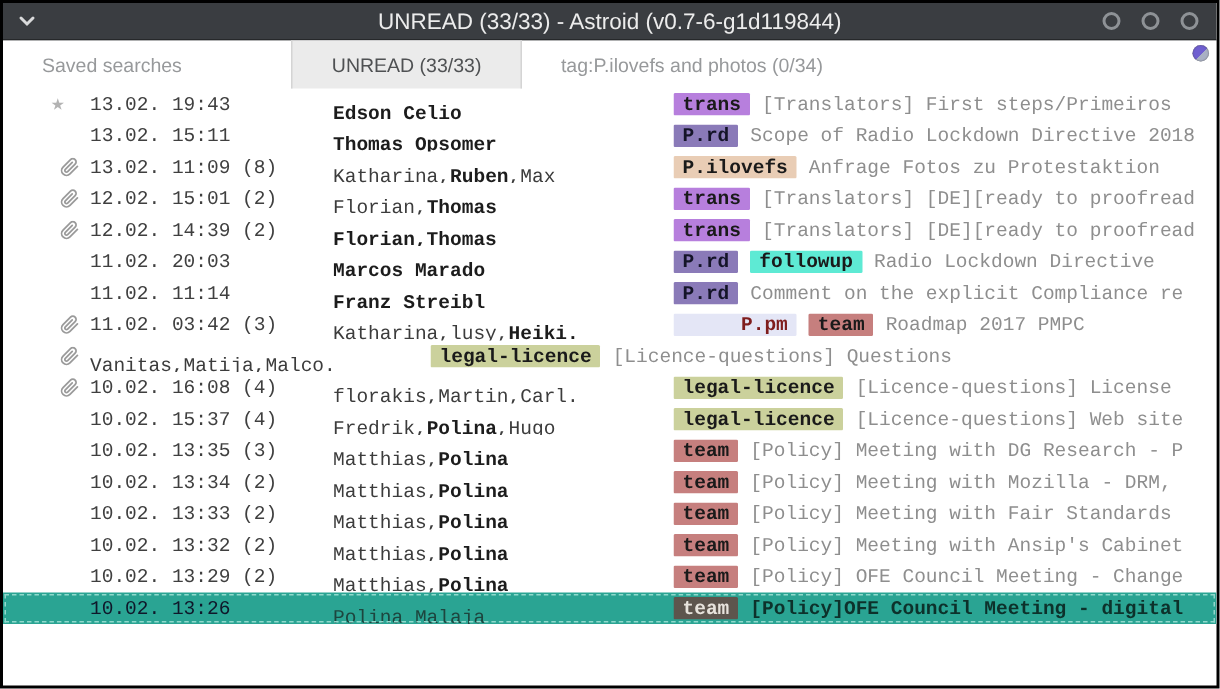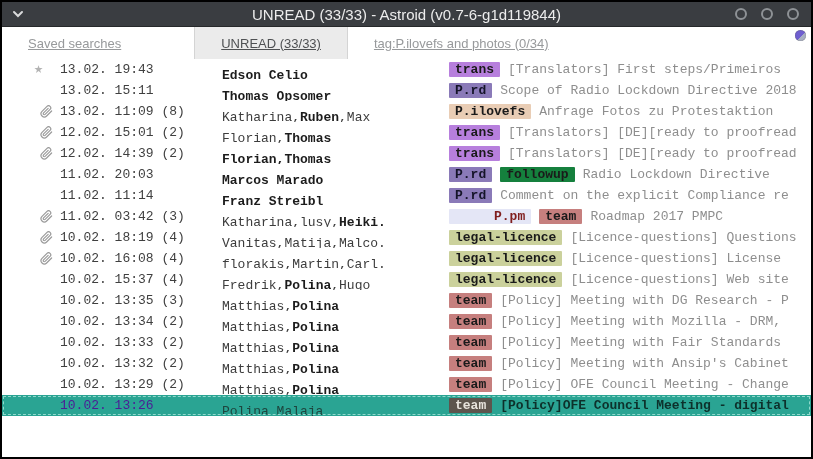--- a/index.html
+++ b/index.html
@@ -16,37 +16,37 @@
   }
   .chevron{margin-left:10px;display:flex;align-items:center;}
   .win-title{position:absolute;left:0;right:0;text-align:center;pointer-events:none;}
   .win-buttons{margin-left:auto;display:flex;gap:14px;margin-right:12px;}
   .win-btn{width:12px;height:12px;border-radius:50%;border:2px solid #8e9296;background:transparent;box-sizing:border-box;}
   
   .tabbar{
     height:32px;background:#fff;display:flex;align-items:stretch;position:relative;
     font-family:"Liberation Sans",sans-serif;font-size:13px;color:#97999b;
   }
-  .tab{display:flex;align-items:center;padding:16px 26px;cursor:default;white-space:nowrap;text-decoration:underline;}
+  .tab{display:flex;align-items:center;padding:16px 26px;cursor:default;white-space:nowrap;}
   .tab.active{background:#ebebeb;color:#4f5153;border-left:1px solid #d4d4d4;border-right:1px solid #d4d4d4;margin-left:47px;}
   .globe{position:absolute;right:5px;top:3px;width:11px;height:11px;border-radius:50%;
     background:linear-gradient(135deg,#6f5fd0 0 55%,#a9b0c4 55% 100%);box-shadow:inset 0 0 1px #444;}
   
   .list{background:#fff;}
   .row{height:21px;display:flex;align-items:center;font-size:13px;white-space:nowrap;overflow:hidden;}
   .c-flag{width:58px;box-sizing:border-box;display:flex;justify-content:flex-end;align-items:center;padding-right:7px;flex:none;}
   .star{color:#b3b3b3;font-size:15px;line-height:1;margin-right:10px;}
   .c-date{width:162px;flex:none;color:#3f3f3f;overflow:hidden;}
   .c-authors{width:227px;flex:none;color:#3c3c3c;overflow:hidden;margin-top:12px;}
   .c-authors b{color:#1c1c1c;}
   .c-main{flex:1;display:flex;align-items:center;overflow:hidden;}
   .pill{font-weight:bold;padding:0 6px;margin-right:8px;border-radius:1px;flex:none;}
   .subject{color:#8e8e8e;overflow:hidden;}
   .row.selected{background:#2aa493;outline:1px dashed #90d9cc;outline-offset:-2px;}
-  .row.selected .c-date{color:#4c1d95;}
+  .row.selected .c-date{color:#0f172a;}
   .row.selected .c-authors,.row.selected .c-authors b{color:#1d453e;font-weight:normal;}
   .row.selected .subject{color:#0d312b;font-weight:bold;}
 </style>
 </head>
 <body>
 
 <div class="titlebar">
   <span class="chevron">
     <svg width="12" height="8" viewBox="0 0 12 8">
         <polyline points="2,2 6,6 10,2" fill="none" stroke="#d9dadb" stroke-width="2" stroke-linecap="round"></polyline>
@@ -126,21 +126,21 @@
         <span class="pill" style="background: rgb(183, 127, 221); color: rgb(26, 26, 26);">trans</span>
         <span class="subject">[Translators] [DE][ready to proofread</span>
       </span>
   </div>
     <div class="row">
     <span class="c-flag"></span>
     <span class="c-date">11.02. 20:03</span>
     <span class="c-authors"><b>Marcos Marado</b></span>
     <span class="c-main">
         <span class="pill" style="background: rgb(138, 122, 184); color: rgb(20, 20, 40);">P.rd</span>
-        <span class="pill" style="background: #15803d; color: rgb(26, 26, 26);">followup</span>
+        <span class="pill" style="background: #5eead4; color: rgb(26, 26, 26);">followup</span>
         <span class="subject">Radio Lockdown Directive</span>
       </span>
   </div>
     <div class="row">
     <span class="c-flag"></span>
     <span class="c-date">11.02. 11:14</span>
     <span class="c-authors"><b>Franz Streibl</b></span>
     <span class="c-main">
         <span class="pill" style="background: rgb(138, 122, 184); color: rgb(20, 20, 40);">P.rd</span>
         <span class="subject">Comment on the explicit Compliance re</span>
@@ -159,21 +159,20 @@
         <span class="pill" style="background: rgb(198, 127, 126); color: rgb(26, 26, 26);">team</span>
         <span class="subject">Roadmap 2017 PMPC</span>
       </span>
   </div>
     <div class="row">
     <span class="c-flag">
         <svg width="13" height="13" viewBox="0 0 24 24" fill="none" stroke="#9a9a9a" stroke-width="2.2" stroke-linecap="round">
           <path d="M21.44 11.05l-9.19 9.19a6 6 0 0 1-8.49-8.49l9.19-9.19a4 4 0 0 1 5.66 5.66l-9.2 9.19a2 2 0 0 1-2.83-2.83l8.49-8.48"></path>
         </svg>
       </span>
-    <span class="c-date">10.02. 18:19 (4)</span>
     <span class="c-authors"><span>Vanitas,Matija,Malco.</span></span>
     <span class="c-main">
         <span class="pill" style="background: rgb(203, 209, 156); color: rgb(26, 26, 26);">legal-licence</span>
         <span class="subject">[Licence-questions] Questions</span>
       </span>
   </div>
     <div class="row">
     <span class="c-flag">
         <svg width="13" height="13" viewBox="0 0 24 24" fill="none" stroke="#9a9a9a" stroke-width="2.2" stroke-linecap="round">
           <path d="M21.44 11.05l-9.19 9.19a6 6 0 0 1-8.49-8.49l9.19-9.19a4 4 0 0 1 5.66 5.66l-9.2 9.19a2 2 0 0 1-2.83-2.83l8.49-8.48"></path>

